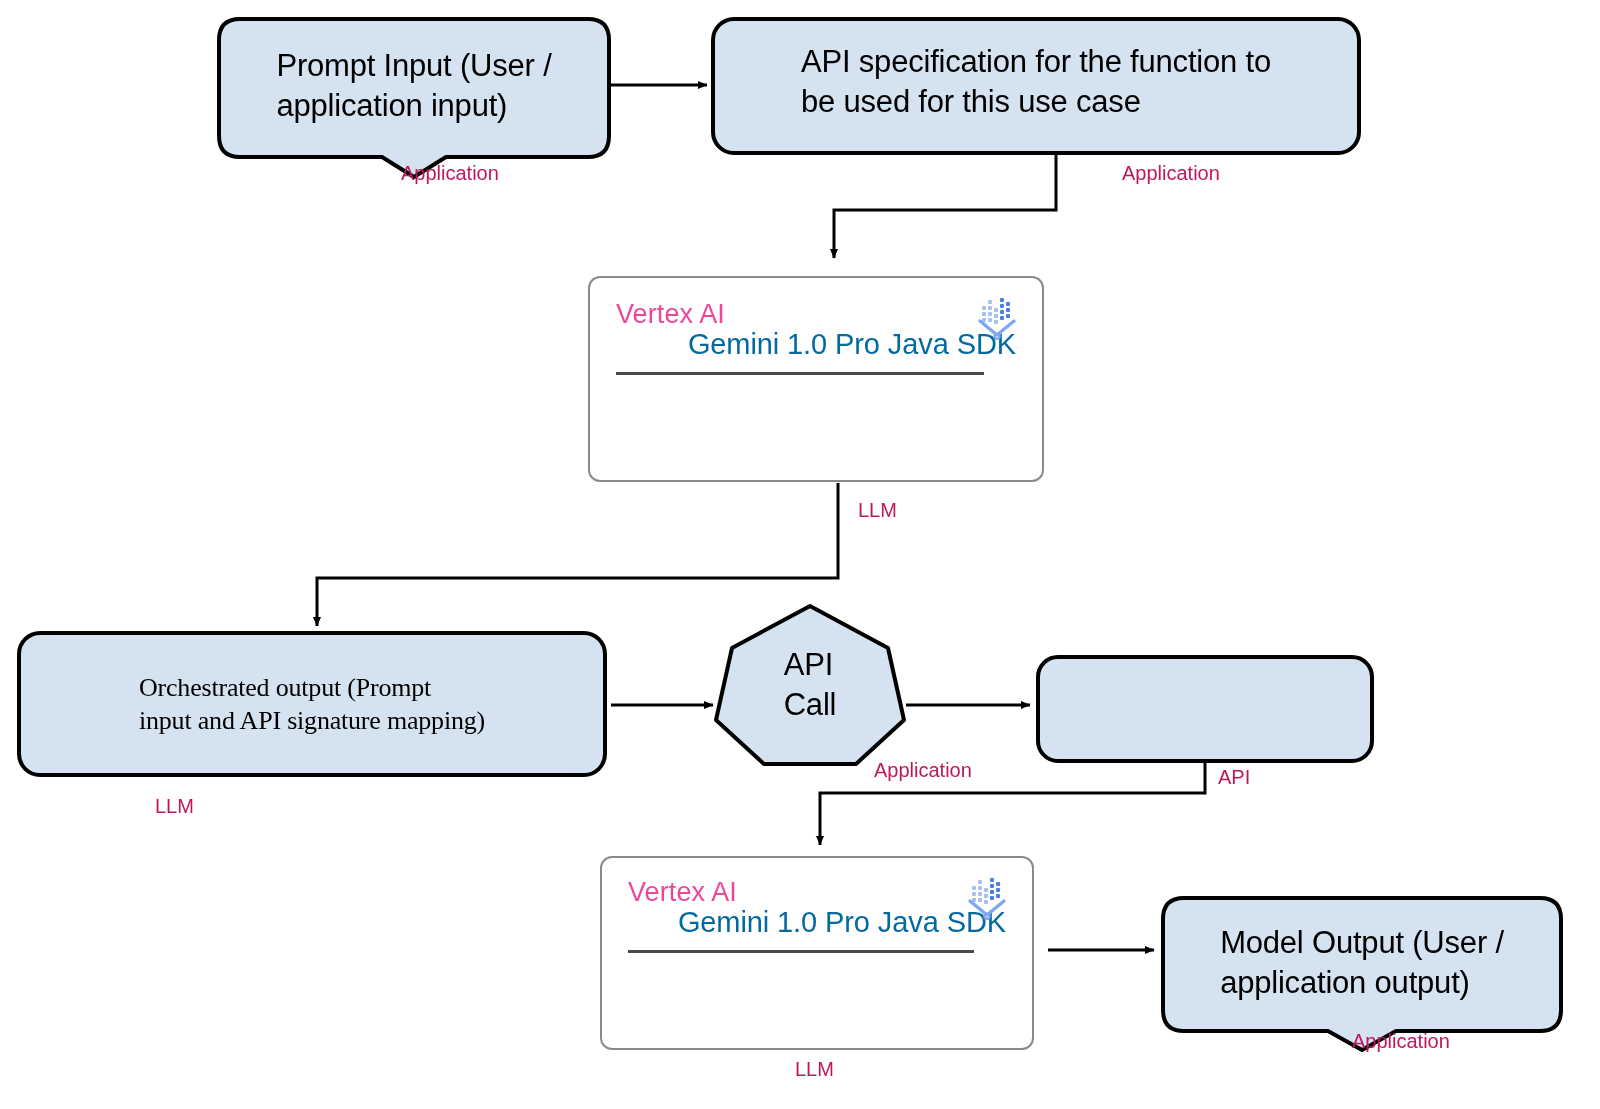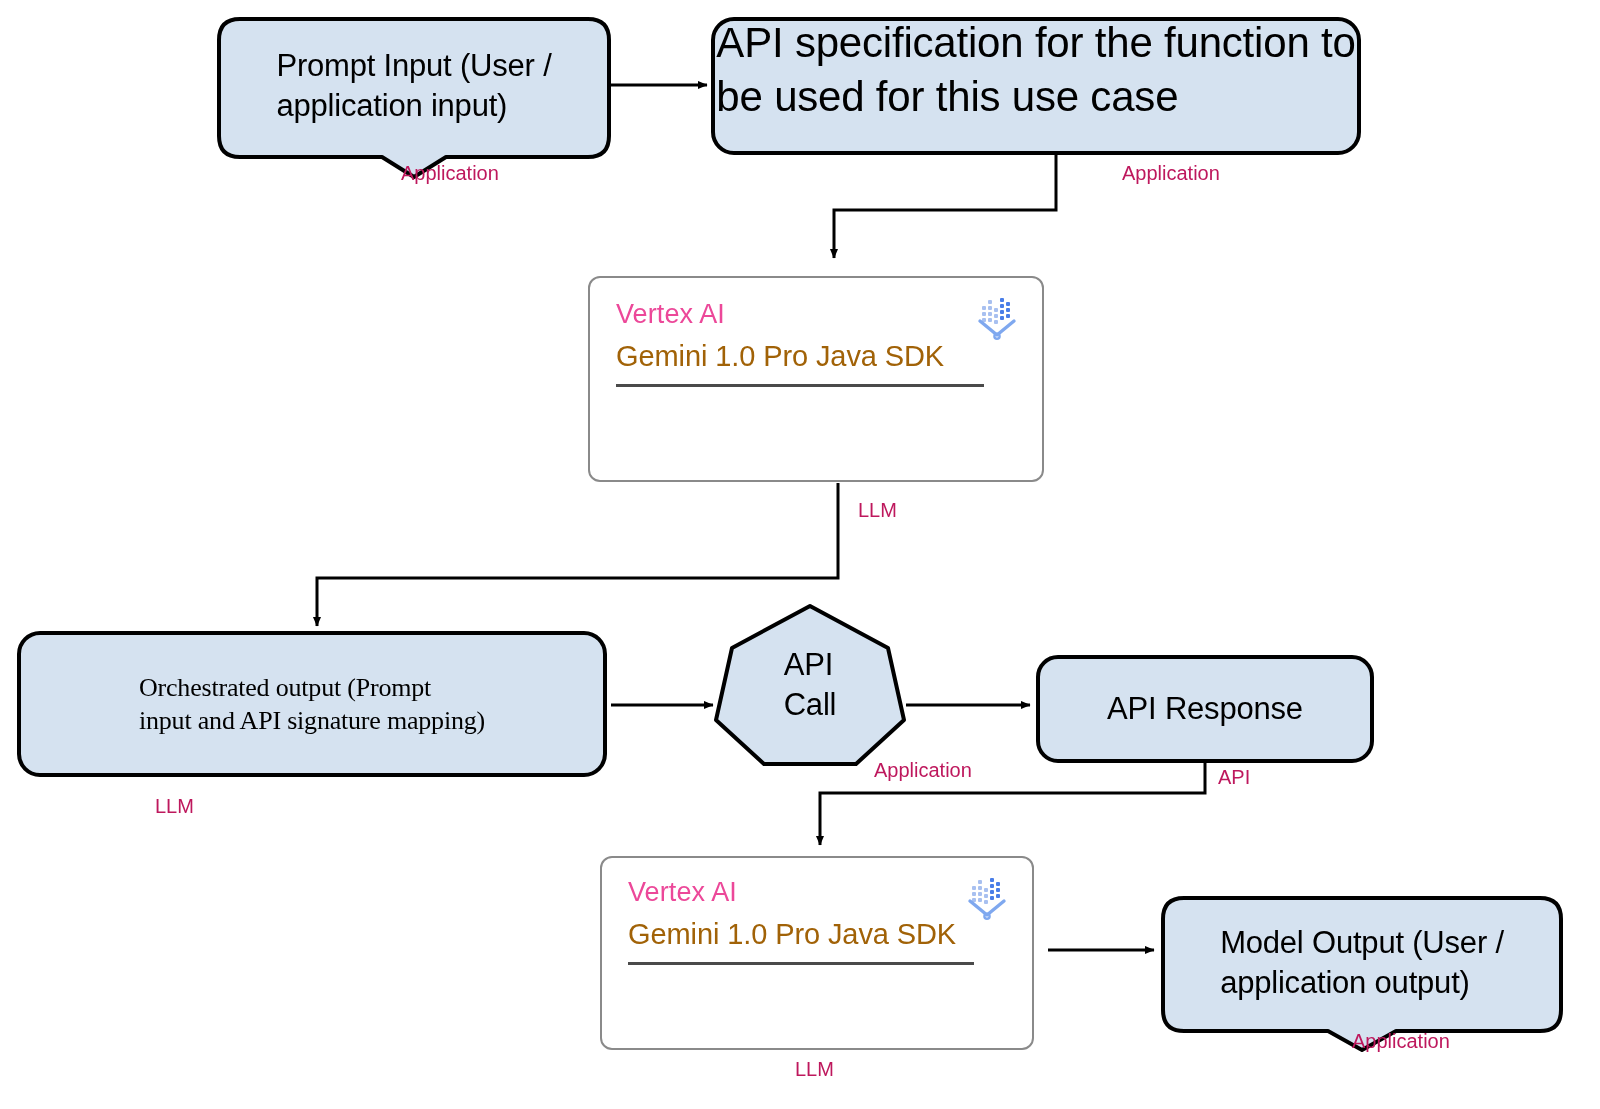--- a/index.html
+++ b/index.html
@@ -80,24 +80,25 @@
   .vcard-brand {
     font-family: "Liberation Sans", sans-serif;
     font-size: 27px;
     color: #ec4899;
     line-height: 1.05;
     letter-spacing: 0.1px;
   }
   .vcard-model {
     font-family: "Liberation Sans", sans-serif;
     font-size: 29px;
-    color: #a16207;
+    color: #0369a1;
     line-height: 1.15;
-    margin-top: 12px;
+    margin-top: 0;
     letter-spacing: -0.1px;
+    text-align: right;
   }
   .vcard-rule {
     height: 3px;
     background: #4a4a4a;
     margin-top: 10px;
     margin-right: 32px;
   }
   .vcard-sub {
     font-family: "Liberation Sans", sans-serif;
     font-size: 23px;
@@ -151,21 +152,21 @@
   </div>
   <div class="node-text" style="left:216px; top:16px; width:396px; height:140px; font-size:31px;">Prompt Input (User /
 application input)</div>
   <div class="tag" style="left:401px; top:163px;">Application</div>
 
   <div class="rectnode" style="left:710px; top:16px; width:652px; height:140px;">
     <svg width="652" height="140" viewBox="0 0 652 140">
       <rect x="3" y="3" width="646" height="134" rx="21" ry="21" fill="#d5e2f0" stroke="#000000" stroke-width="4"></rect>
     </svg>
   </div>
-  <div class="node-text" style="left:710px; top:0; width:652px; height:140px; font-size:42px;">API specification for the function to
+  <div class="node-text" style="left:710px; top:12px; width:652px; height:140px; font-size:31px;">API specification for the function to
 be used for this use case</div>
   <div class="tag" style="left:1122px; top:163px;">Application</div>
 
   <div class="vcard" style="left:588px; top:276px; width:456px; height:206px;">
     <div class="vcard-inner">
       <div class="vcard-logo">
         <svg width="46" height="46" viewBox="0 0 46 46">
           <g fill="#a8c0f0">
             <rect x="8" y="12" width="4" height="4" rx="1"></rect>
             <rect x="8" y="18" width="4" height="4" rx="1"></rect>
@@ -214,21 +215,20 @@
   </div>
   <div class="node-text" style="left:710px; top:610px; width:200px; height:150px; font-size:31px;">API
 Call</div>
   <div class="tag" style="left:874px; top:760px;">Application</div>
 
   <div class="rectnode" style="left:1035px; top:654px; width:340px; height:110px;">
     <svg width="340" height="110" viewBox="0 0 340 110">
       <rect x="3" y="3" width="334" height="104" rx="20" ry="20" fill="#d5e2f0" stroke="#000000" stroke-width="4"></rect>
     </svg>
   </div>
-  <div class="node-text" style="left:1035px; top:654px; width:340px; height:110px; font-size:31px;">API Response</div>
   <div class="tag" style="left:1218px; top:767px;">API</div>
 
   <div class="vcard" style="left:600px; top:856px; width:434px; height:194px;">
     <div class="vcard-inner" style="padding-top:20px;">
       <div class="vcard-logo">
         <svg width="46" height="46" viewBox="0 0 46 46">
           <g fill="#a8c0f0">
             <rect x="8" y="12" width="4" height="4" rx="1"></rect>
             <rect x="8" y="18" width="4" height="4" rx="1"></rect>
             <rect x="8" y="24" width="4" height="4" rx="1"></rect>

